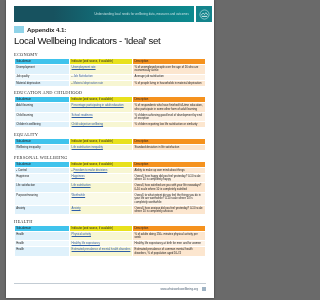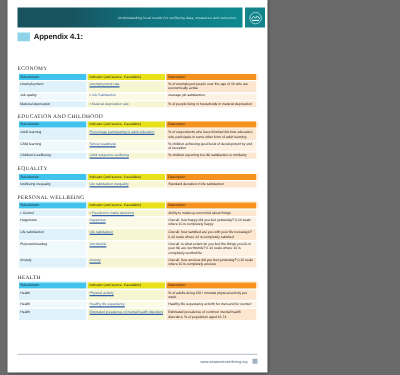--- a/index.html
+++ b/index.html
@@ -177,20 +177,21 @@
       <path d="M5 13 L9 9 L12 12 L15 8 L19 13" fill="none" stroke="#e8f5f5" stroke-width="1.6" stroke-linecap="round" stroke-linejoin="round"></path>
       <rect x="6" y="15" width="12" height="2" fill="#e8f5f5"></rect>
     </svg>
   </div>
 
   <div class="appendix-wrap">
     <div class="appendix-swatch"></div>
     <div class="appendix-label">Appendix 4.1:</div>
   </div>
 
+  <div class="doc-title">Local Wellbeing Indicators - 'Ideal' set</div>
 
   <div class="sections">
       <div class="section">
         <div class="section-title">ECONOMY</div>
         <table class="tbl">
           <colgroup>
             <col class="c1">
             <col class="c2">
             <col class="c3">
           </colgroup>

